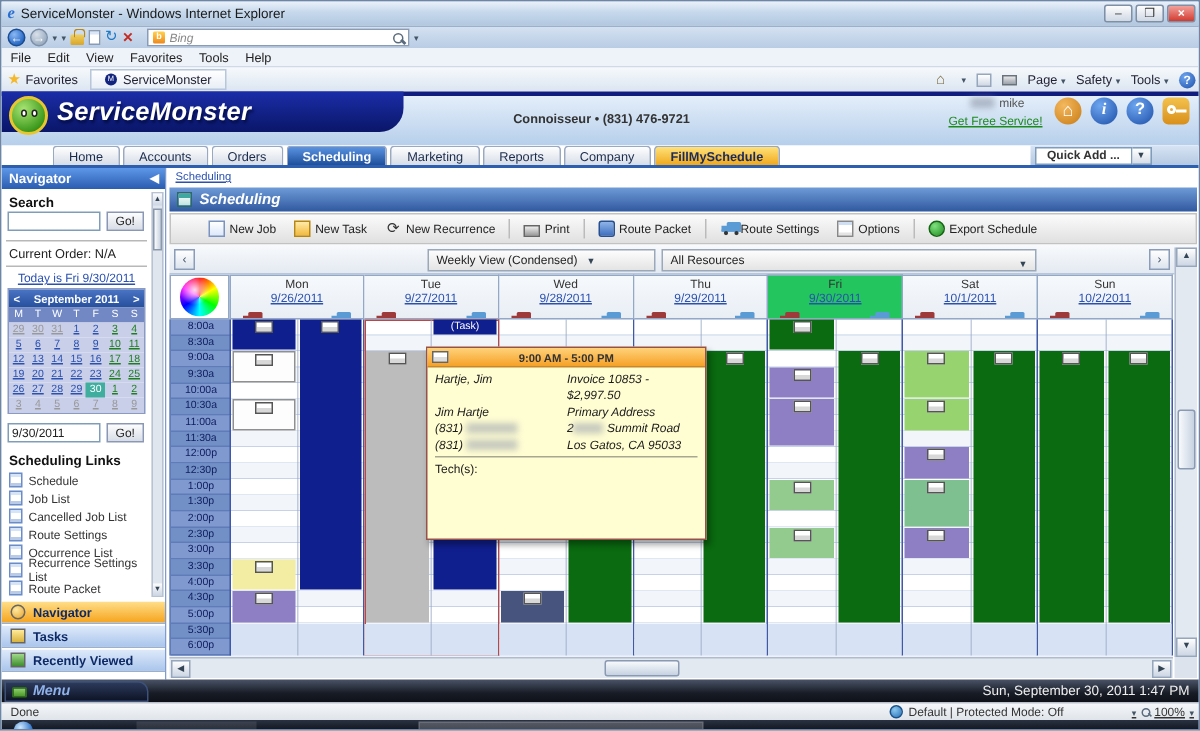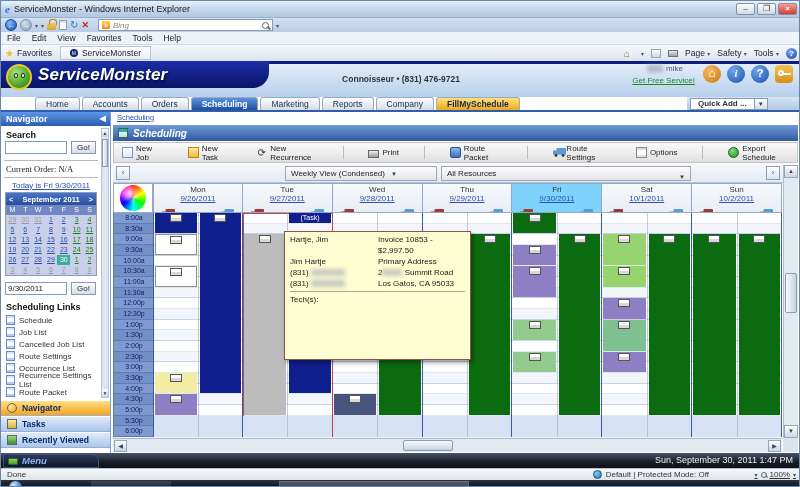--- a/index.html
+++ b/index.html
@@ -66,21 +66,21 @@
 .qabtn{background:#fff;border:1px solid #7f9db9;font-size:8px;font-weight:bold;color:#333;padding:0 7px;height:12px;line-height:10px;}
 .qaarr{width:13px;height:12px;background:linear-gradient(#fff,#d6dde8);border:1px solid #7f9db9;border-left:none;font-size:6px;text-align:center;line-height:11px;color:#345;}
 
 .sidebar{position:absolute;left:0;top:111px;width:110px;height:341px;background:#fff;border-right:1px solid #7f9ccc;overflow:hidden;}
 .navhdr{position:absolute;left:0;top:0;width:110px;height:14px;background:linear-gradient(#5e97e8,#2a5cb0);color:#fff;font-weight:bold;font-size:9px;line-height:14px;padding:0 5px;}
 .collapse{float:right;font-size:8px;}
 .slabel{position:absolute;left:5px;font-weight:bold;font-size:9px;color:#111;}
 .sinput{position:absolute;left:4px;width:62px;height:13px;border:1px solid #7f9db9;font-size:8px;padding:0 2px;background:#fff;color:#222;}
 .gobtn{position:absolute;left:70px;width:25px;height:13px;background:linear-gradient(#fdfdfd,#d8dde6);border:1px solid #8a98b5;font-size:8px;text-align:center;line-height:11px;color:#222;}
 .hrline{position:absolute;left:3px;width:94px;border-top:1px solid #b8b8b8;}
-.plain{position:absolute;left:5px;font-size:8.5px;color:#222;font-family:Liberation Serif, serif;}
+.plain{position:absolute;left:5px;font-size:8.5px;color:#222;}
 .todaylink{position:absolute;left:0;width:100px;text-align:center;font-size:8px;color:#2a50b0;text-decoration:underline;}
 .cal{position:absolute;left:4px;top:80px;width:92px;border:1px solid #8a9ac5;}
 .calhdr{height:12px;background:linear-gradient(#4a74c4,#26509c);color:#fff;font-size:7.5px;font-weight:bold;display:flex;align-items:center;justify-content:space-between;padding:0 3px;}
 .caldh{height:10px;background:#7288c4;display:flex;}
 .caldh span{width:12.85px;text-align:center;color:#fff;font-size:7px;line-height:10px;}
 .crow{height:10px;background:#c9cfe9;display:flex;}
 .cday{width:12.85px;text-align:center;font-size:7px;line-height:10px;color:#2a50b0;text-decoration:underline;}
 .cday.wkend{color:#1e7e1e;}
 .cday.out{color:#999;}
 .cday.sel{background:#3fae9e;color:#fff;text-decoration:none;}
@@ -94,41 +94,41 @@
 .acc.blue{background:linear-gradient(#dfeafa,#aac6ec);}
 .aicon{width:10px;height:10px;border:1px solid #666;flex:0 0 auto;}
 .ai-nav{background:radial-gradient(circle at 35% 30%,#ffe9a0,#e8a22c);border-radius:50%;}
 .ai-task{background:linear-gradient(#ffeB9a,#d8b23c);}
 .ai-recent{background:linear-gradient(#9fd88a,#3f8e2e);}
 
 .contentbg{position:absolute;left:110px;top:111px;width:690px;height:341px;background:#fff;}
 .breadcrumb{position:absolute;left:116px;top:112px;font-size:7.5px;color:#2a50b0;text-decoration:underline;}
 .pagehdr{position:absolute;left:112px;top:124px;width:685px;height:16px;background:linear-gradient(#6f9bd8,#30599f);color:#fff;display:flex;align-items:center;gap:5px;padding:0 5px;font-style:italic;font-weight:bold;font-size:10px;}
 .phicon{width:10px;height:10px;background:linear-gradient(#fff,#bfe2e0);border:1px solid #2a6a68;box-shadow:inset 0 3px 0 #3fa8a0;}
-.toolbar{position:absolute;left:112px;top:141px;width:685px;height:21px;background:linear-gradient(#fbfbfb,#e0e0e0);border:1px solid #c2c2c2;display:flex;align-items:center;padding:0 3px;gap:18px;}
+.toolbar{position:absolute;left:112px;top:141px;width:685px;height:21px;background:linear-gradient(#fbfbfb,#e0e0e0);border:1px solid #c2c2c2;display:flex;align-items:center;padding:0 20px;gap:2px;}
 .tbtn{display:flex;align-items:center;gap:3px;padding:2px 5px;font-size:8px;color:#222;}
 .tsep{width:1px;height:13px;background:#bbb;margin:0 2px;}
 .ti{width:11px;height:11px;display:inline-block;flex:0 0 auto;}
 .ti-job{background:linear-gradient(#fff,#dcе8fa);background:linear-gradient(#fff,#dce8fa);border:1px solid #7a93c0;}
 .ti-task{background:linear-gradient(#ffe9a8,#f2b93c);border:1px solid #b8860b;}
 .ti-recur{color:#333;font-size:10px;line-height:11px;text-align:center;}
 .ti-print{background:linear-gradient(#eee,#999);border:1px solid #666;height:8px;margin-top:2px;}
 .ti-packet{background:linear-gradient(#8fb4e8,#3e6fc0);border:1px solid #28508e;border-radius:2px;}
 .ti-options{background:#fff;border:1px solid #888;box-shadow:inset 0 2px 0 #cfe0f4,inset 0 -2px 0 #e4e4e4;}
 .ti-export{background:radial-gradient(circle at 35% 30%,#7fe07f,#1e8e1e);border-radius:50%;border:1px solid #156515;}
 .viewbar{position:absolute;left:112px;top:162px;width:685px;height:20px;background:linear-gradient(#f8fafc,#e4eaf2);border-bottom:1px solid #b9c6da;}
 .navbtn{position:absolute;width:14px;height:14px;top:3px;border:1px solid #8a9cb8;background:linear-gradient(#fff,#dde4ee);font-size:8px;text-align:center;line-height:12px;color:#456;}
 .vsel{position:absolute;top:3px;height:15px;background:linear-gradient(#fdfdfd,#e4e4e4);border:1px solid #9aa8ba;font-size:8px;color:#222;line-height:13px;padding:0 5px;white-space:nowrap;}
 .varr{font-size:6px;color:#345;margin-left:6px;}
 
 .schedwrap{position:absolute;left:112px;top:182px;width:669px;height:255px;background:#eef2f8;}
 .wheelcell{position:absolute;left:0;top:0;width:40px;height:30px;background:#fff;border:1px solid #93a7c7;}
 .wheel{width:26px;height:26px;margin:1px auto;border-radius:50%;background:radial-gradient(circle at 38% 32%,rgba(255,255,255,.85),rgba(255,255,255,0) 42%),conic-gradient(#f00,#ff0,#0f0,#0ff,#00f,#f0f,#f00);}
 .dhead{position:absolute;top:0;height:30px;background:linear-gradient(#f6f9fc,#e9eef5);border-top:1px solid #93a7c7;border-bottom:1px solid #93a7c7;border-right:1px solid #93a7c7;overflow:hidden;}
-.dhead.today{background:#7dd3fc;}
+.dhead.today{background:#22c55e;}
 .dname{font-size:8px;color:#333;text-align:center;margin-top:1px;}
 .ddate{font-size:8px;color:#2a50b0;text-decoration:underline;text-align:center;}
 .dtrucks{display:flex;justify-content:space-between;padding:1px 7px 0 7px;}
 .gutter{position:absolute;left:0;top:30px;width:40px;height:224px;background:#7b96cc;border-left:1px solid #5f7cb8;}
 .timecell{position:absolute;left:0;width:40px;font-size:7px;color:#0d1d5e;text-align:center;border-bottom:1px solid #5f7cb8;}
 .timecell.hour{background:#8099cf;}
 .timecell.half{background:#7390c6;}
 .dbody{position:absolute;top:30px;height:224px;border-right:1px solid #3f58a8;background:repeating-linear-gradient(to bottom,#ffffff 0px,#ffffff 9.67px,#dfe7f3 9.67px,#dfe7f3 10.67px,#f2f5fa 10.67px,#f2f5fa 20.33px,#c6d2e8 20.33px,#c6d2e8 21.33px);}
 .dbody.sel{outline:1px solid #b84848;outline-offset:-1px;}
 .band{position:absolute;left:0;right:0;top:202.7px;bottom:0;background:#d7e3f4;z-index:0;}
@@ -136,21 +136,21 @@
 .track.t2{left:50%;border-left:1px solid rgba(150,165,195,.55);}
 .ev{position:absolute;left:1px;right:1px;z-index:1;}
 .ev.white{background:#fdfdfd;border:1px solid #909090;}
 .evicon{position:absolute;top:1px;left:50%;margin-left:-6px;width:12px;height:8px;background:#fff;border:1px solid #555;box-shadow:inset 0 -3px 0 #d8d8d8;}
 .evlabel{color:#fff;font-size:7px;text-align:center;line-height:10px;white-space:nowrap;}
 
 .tooltip{position:absolute;left:171px;top:48px;width:187px;height:129px;background:#fffdd2;border:1px solid #96524a;box-shadow:2px 3px 4px rgba(0,0,0,.35);z-index:50;}
 .tthead{height:13px;background:linear-gradient(#ffd27a,#f6a127);border-bottom:1px solid #c8882a;font-weight:bold;font-size:7.5px;color:#333;text-align:center;line-height:13px;position:relative;}
 .tticon{position:absolute;left:3px;top:2px;width:11px;height:8px;background:#fff;border:1px solid #666;box-shadow:inset 0 -3px 0 #ddd;}
 .ttbody{padding:2px 5px;font-size:8px;color:#1a1a1a;line-height:11px;}
-.ttrow{display:grid;grid-template-columns:88px 1fr;}
+.ttrow{display:grid;grid-template-columns:88px 1fr;font-style:italic;}
 .tthr{border:none;border-top:1px solid #a8a890;margin:2px 0;}
 .redact2{display:inline-block;width:34px;height:7px;background:#9aa0ae;filter:blur(2px);opacity:.55;vertical-align:middle;}
 .redact3{display:inline-block;width:20px;height:7px;background:#9aa0ae;filter:blur(2px);opacity:.55;vertical-align:middle;}
 
 .vscroll{position:absolute;left:782px;top:164px;width:15px;height:273px;background:#e3e9f1;border-left:1px solid #b0bccd;}
 .sarr{position:absolute;left:0;width:100%;height:13px;background:linear-gradient(#fdfdfd,#ccd6e4);border:1px solid #96a6bc;font-size:6px;text-align:center;line-height:11px;color:#345;}
 .vthumb{position:absolute;left:1px;right:1px;top:108px;height:40px;background:linear-gradient(90deg,#f8fafc,#c6d2e2);border:1px solid #8a9ab2;border-radius:2px;}
 .hscroll{position:absolute;left:112px;top:437px;width:669px;height:14px;background:#e3e9f1;border-top:1px solid #b0bccd;}
 .harr{position:absolute;top:1px;width:13px;height:12px;background:linear-gradient(#fdfdfd,#ccd6e4);border:1px solid #96a6bc;font-size:6px;text-align:center;line-height:10px;color:#345;}
 .hthumb{position:absolute;left:290px;top:1px;width:50px;height:11px;background:linear-gradient(#f8fafc,#c6d2e2);border:1px solid #8a9ab2;border-radius:2px;}
@@ -493,20 +493,24 @@
         <div class="timecell hour" style="top: 149.33px; height: 10.67px; line-height: 9.7px;">3:00p</div>
         <div class="timecell half" style="top: 160px; height: 10.67px; line-height: 9.7px;">3:30p</div>
         <div class="timecell hour" style="top: 170.67px; height: 10.67px; line-height: 9.7px;">4:00p</div>
         <div class="timecell half" style="top: 181.33px; height: 10.67px; line-height: 9.7px;">4:30p</div>
         <div class="timecell hour" style="top: 192px; height: 10.67px; line-height: 9.7px;">5:00p</div>
         <div class="timecell half" style="top: 202.67px; height: 10.67px; line-height: 9.7px;">5:30p</div>
         <div class="timecell hour" style="top: 213.33px; height: 10.67px; line-height: 9.7px;">6:00p</div>
       </div>
 
     <div class="tooltip">
+      <div class="tthead">
+        <span class="tticon"></span>
+        <span>9:00 AM - 5:00 PM</span>
+      </div>
       <div class="ttbody">
         <div class="ttrow">
           <span>Hartje, Jim</span>
           <span>Invoice 10853 - $2,997.50</span>
         </div>
         <div class="ttrow">
           <span><span>Jim Hartje</span></span>
           <span>Primary Address</span>
         </div>
         <div class="ttrow">

